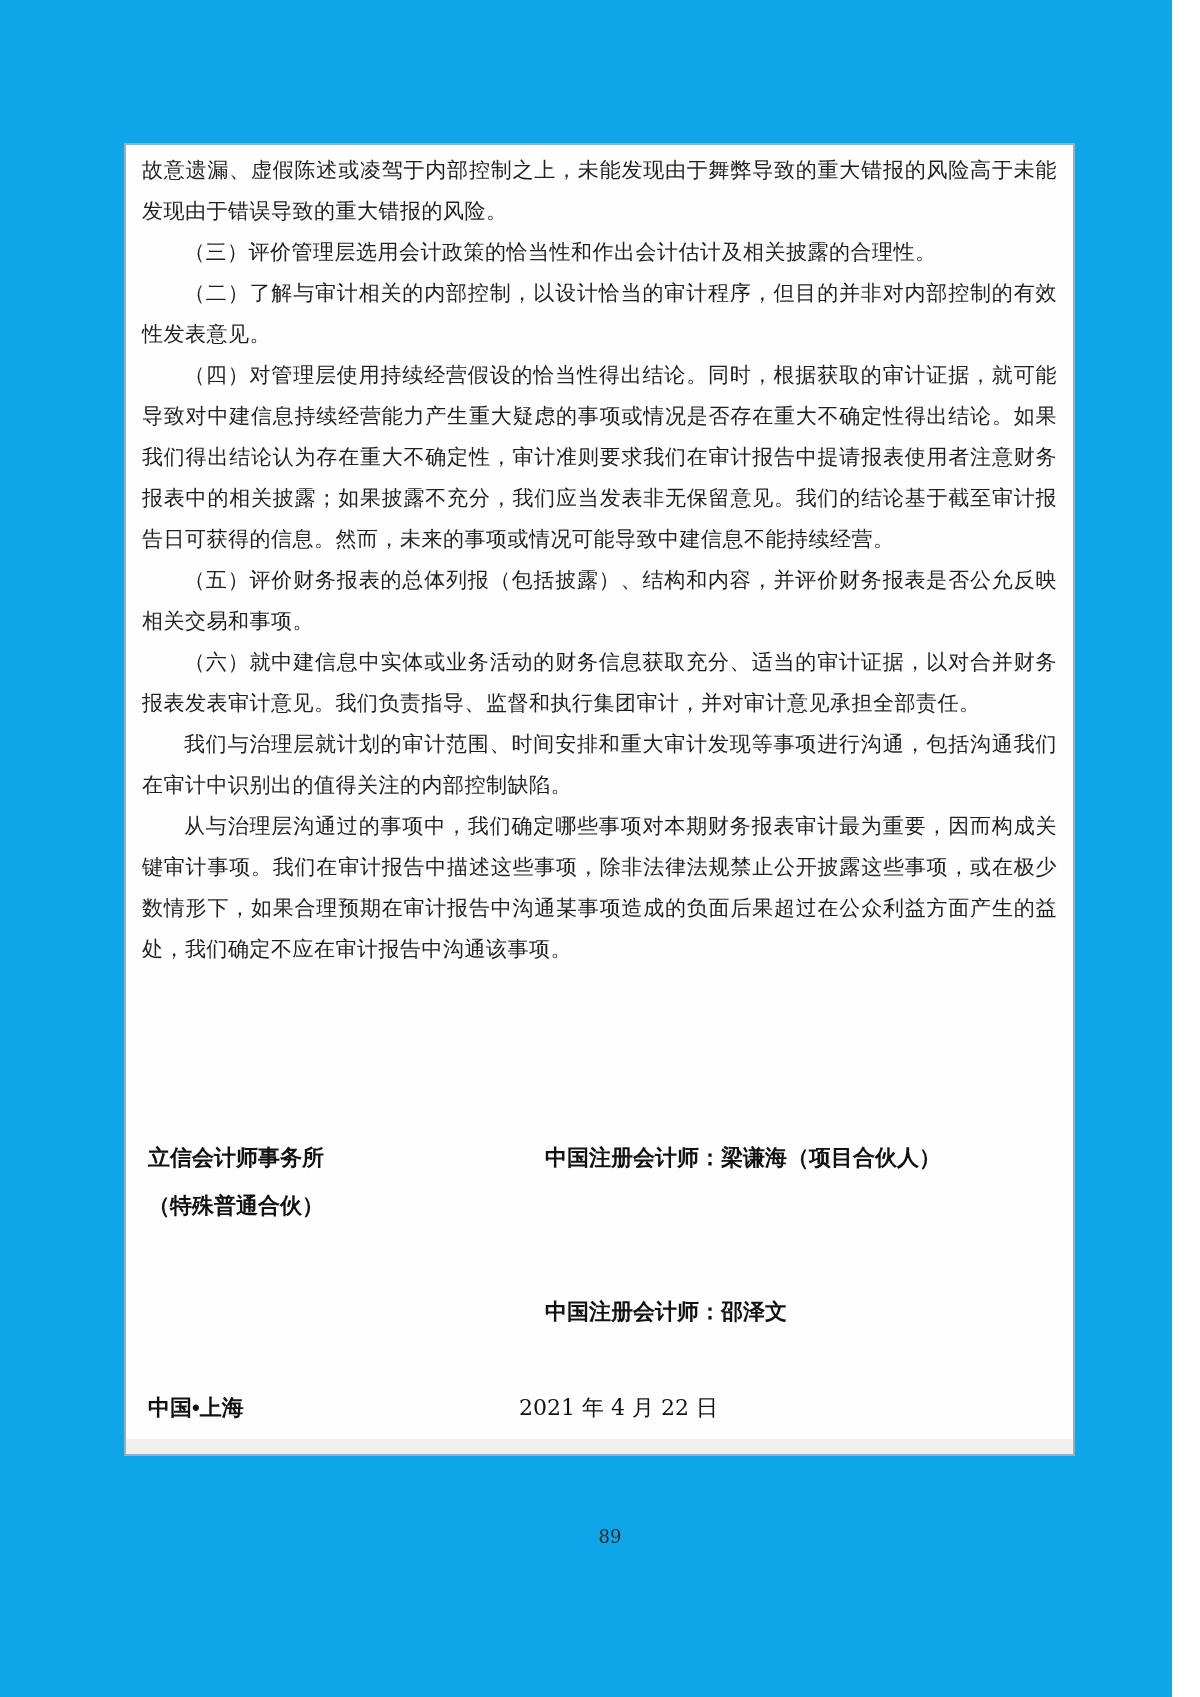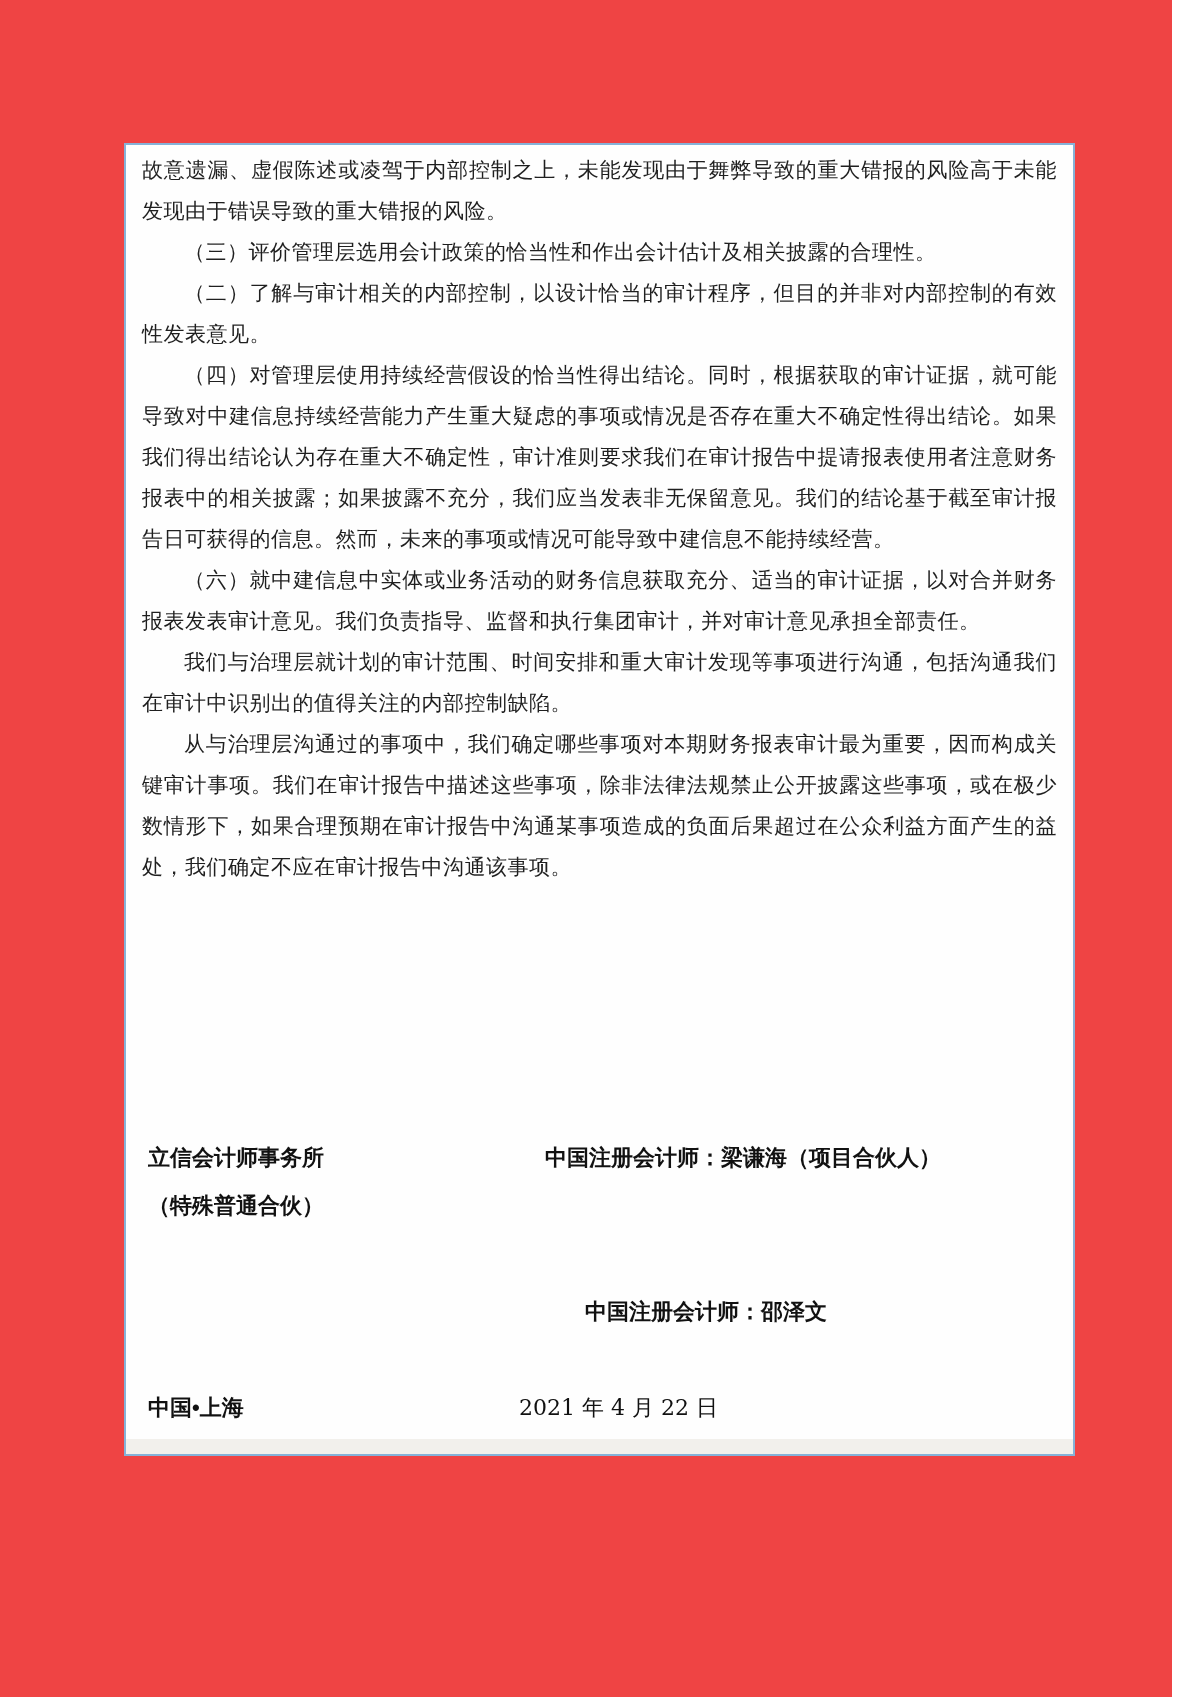--- a/index.html
+++ b/index.html
@@ -5,21 +5,21 @@
   * { box-sizing: border-box; }
   html, body {
     margin: 0;
     padding: 0;
     background: #ffffff;
   }
   .page {
     position: relative;
     width: 1172px;
     height: 1697px;
-    background: #ef4444;
+    background: #0ea5e9;
     overflow: hidden;
     font-family: "DejaVu Serif", serif;
     color: #1f1f1f;
   }
   .doc-box {
     position: absolute;
     left: 124px;
     top: 143px;
     width: 951px;
     height: 1313px;
@@ -55,21 +55,21 @@
     position: absolute;
     font-family: Liberation Sans, sans-serif;
     font-weight: 700;
     font-size: 22px;
     color: #111;
     white-space: nowrap;
   }
   .sig-firm      { left: 22px;  top: 998px;  }
   .sig-cpa1      { left: 419px; top: 998px;  }
   .sig-firmtype  { left: 22px;  top: 1046px; }
-  .sig-cpa2      { left: 419px; top: 1152px; margin-left: 40px; }
+  .sig-cpa2      { left: 419px; top: 1152px; }
   .sig-location  { left: 22px;  top: 1248px; }
   .sig-date      {
     left: 393px; top: 1248px;
     font-family: "DejaVu Serif", serif;
     font-weight: 400;
   }
   .page-number {
     position: absolute;
     left: 0;
     top: 1526px;
@@ -86,29 +86,31 @@
 
 <div class="page">
 
   <div class="doc-box">
 
     <div class="body-text">
       <p>故意遗漏、虚假陈述或凌驾于内部控制之上，未能发现由于舞弊导致的重大错报的风险高于未能发现由于错误导致的重大错报的风险。</p>
       <p class="indent">（三）评价管理层选用会计政策的恰当性和作出会计估计及相关披露的合理性。</p>
       <p class="indent">（二）了解与审计相关的内部控制，以设计恰当的审计程序，但目的并非对内部控制的有效性发表意见。</p>
       <p class="indent">（四）对管理层使用持续经营假设的恰当性得出结论。同时，根据获取的审计证据，就可能导致对中建信息持续经营能力产生重大疑虑的事项或情况是否存在重大不确定性得出结论。如果我们得出结论认为存在重大不确定性，审计准则要求我们在审计报告中提请报表使用者注意财务报表中的相关披露；如果披露不充分，我们应当发表非无保留意见。我们的结论基于截至审计报告日可获得的信息。然而，未来的事项或情况可能导致中建信息不能持续经营。</p>
+      <p class="indent">（五）评价财务报表的总体列报（包括披露）、结构和内容，并评价财务报表是否公允反映相关交易和事项。</p>
       <p class="indent">（六）就中建信息中实体或业务活动的财务信息获取充分、适当的审计证据，以对合并财务报表发表审计意见。我们负责指导、监督和执行集团审计，并对审计意见承担全部责任。</p>
       <p class="indent">我们与治理层就计划的审计范围、时间安排和重大审计发现等事项进行沟通，包括沟通我们在审计中识别出的值得关注的内部控制缺陷。</p>
       <p class="indent">从与治理层沟通过的事项中，我们确定哪些事项对本期财务报表审计最为重要，因而构成关键审计事项。我们在审计报告中描述这些事项，除非法律法规禁止公开披露这些事项，或在极少数情形下，如果合理预期在审计报告中沟通某事项造成的负面后果超过在公众利益方面产生的益处，我们确定不应在审计报告中沟通该事项。</p>
     </div>
 
     <div class="sig sig-firm">立信会计师事务所</div>
     <div class="sig sig-cpa1">中国注册会计师：梁谦海（项目合伙人）</div>
     <div class="sig sig-firmtype">（特殊普通合伙）</div>
     <div class="sig sig-cpa2">中国注册会计师：邵泽文</div>
     <div class="sig sig-location">中国•上海</div>
     <div class="sig sig-date">2021 年 4 月 22 日</div>
 
     <div class="scan-band"></div>
   </div>
 
+  <div class="page-number">89</div>
 
 </div>
 
 </body></html>

